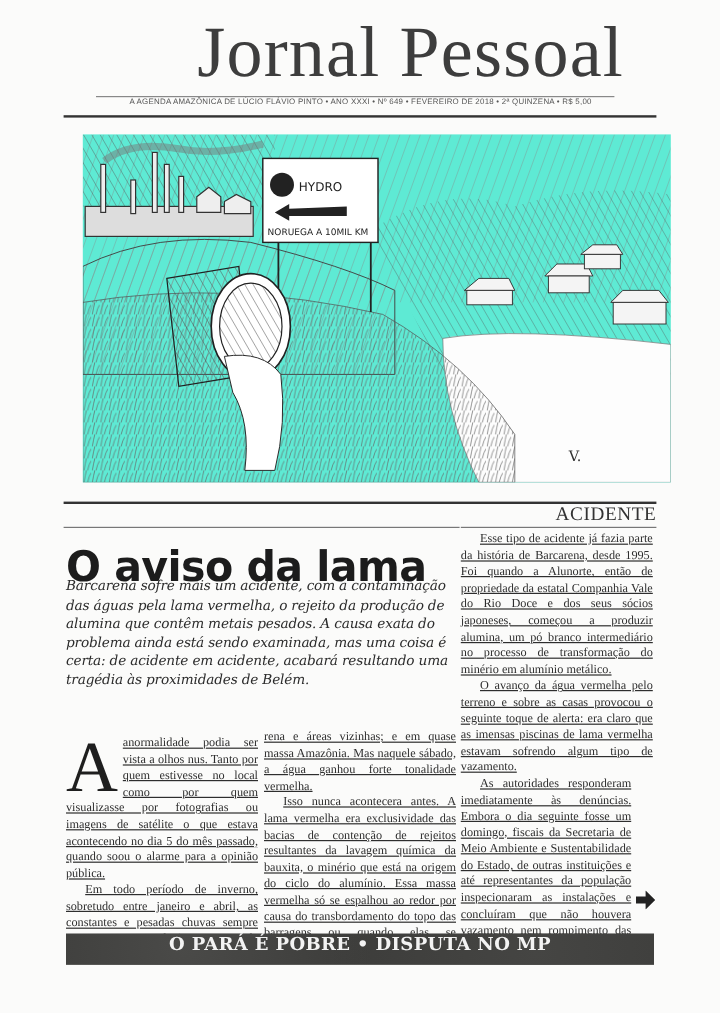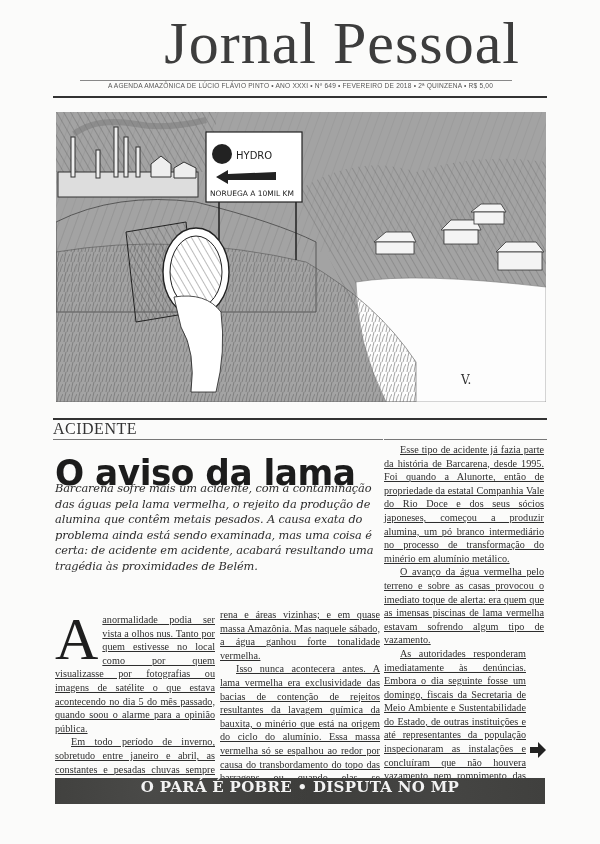--- a/index.html
+++ b/index.html
@@ -14,26 +14,26 @@
   }
   .masthead-underline { position: absolute; left: 80px; top: 80px; width: 432px; height: 1px; background: #888; }
   .tagline {
     position: absolute; left: 53px; top: 82px; width: 495px; text-align: center;
     font-family: "Liberation Sans", sans-serif; font-size: 6.6px; letter-spacing: 0.2px; color: #555; white-space: nowrap;
   }
   .rule-thick { position: absolute; left: 53px; width: 494px; height: 2px; background: #333; }
   .rule-thin { position: absolute; left: 53px; width: 494px; height: 1px; background: #777; }
 
   .illustration {
-    position: absolute; left: 56px; top: 112px; width: 490px; height: 290px; overflow: hidden; background: #a3a3a3;
+    position: absolute; left: 69px; top: 112px; width: 490px; height: 290px; overflow: hidden; background: #5eead4;
   }
   .illustration svg { width: 100%; height: 100%; display: block; }
 
   .section-label {
-    position: absolute; left: 53px; top: 420px; width: 494px; text-align: left;
+    position: absolute; left: 53px; top: 420px; width: 494px; text-align: right;
     font-size: 16px; line-height: 18px; color: #333; letter-spacing: 0.5px;
   }
   .headline {
     position: absolute; left: 55px; top: 453px; margin: 0;
     font-family: "DejaVu Sans", sans-serif; font-weight: 900; font-size: 35px; line-height: 40px;
     color: #1c1c1c; letter-spacing: -0.5px; transform: scaleX(0.98); transform-origin: left;
   }
   .lead {
     position: absolute; left: 55px; top: 481px; width: 330px; margin: 0;
     font-family: "DejaVu Serif", serif; font-style: italic; font-size: 11.4px; line-height: 15.6px;
@@ -158,21 +158,21 @@
   <p>Em todo período de inverno, sobretudo entre janeiro e abril, as constantes e pesadas chuvas sempre provocaram inundações em toda região de Barca-</p>
 </div>
 
 <div class="col col2">
   <p class="first">rena e áreas vizinhas; e em quase massa Amazônia. Mas naquele sábado, a água ganhou forte tonalidade vermelha.</p>
   <p>Isso nunca acontecera antes. A lama vermelha era exclusividade das bacias de contenção de rejeitos resultantes da lavagem química da bauxita, o minério que está na origem do ciclo do alumínio. Essa massa vermelha só se espalhou ao redor por causa do transbordamento do topo das barragens ou quando elas se romperam.</p>
 </div>
 
 <div class="col col3">
   <p>Esse tipo de acidente já fazia parte da história de Barcarena, desde 1995. Foi quando a Alunorte, então de propriedade da estatal Companhia Vale do Rio Doce e dos seus sócios japoneses, começou a produzir alumina, um pó branco intermediário no processo de transformação do minério em alumínio metálico.</p>
-  <p>O avanço da água vermelha pelo terreno e sobre as casas provocou o imediato toque de alerta: era quem que as imensas piscinas de lama vermelha estavam sofrendo algum tipo de vazamento.</p>
+  <p>O avanço da água vermelha pelo terreno e sobre as casas provocou o seguinte toque de alerta: era claro que as imensas piscinas de lama vermelha estavam sofrendo algum tipo de vazamento.</p>
   <p style="padding-right:18px;">As autoridades responderam imediatamente às denúncias. Embora o dia seguinte fosse um domingo, fiscais da Secretaria de Meio Ambiente e Sustentabilidade do Estado, de outras instituições e até representantes da população inspecionaram as instalações e concluíram que não houvera vazamento nem rompimento das bacias. Apesar da intensidade</p>
 </div>
 
 <svg class="continue-arrow" viewBox="0 0 16 16">
   <path d="M0 5 L8 5 L8 0 L16 8 L8 16 L8 11 L0 11 Z" fill="#222"></path>
 </svg>
 
 <div class="banner">
   <span class="banner-text">O PARÁ É POBRE • DISPUTA NO MP</span>
 </div>

